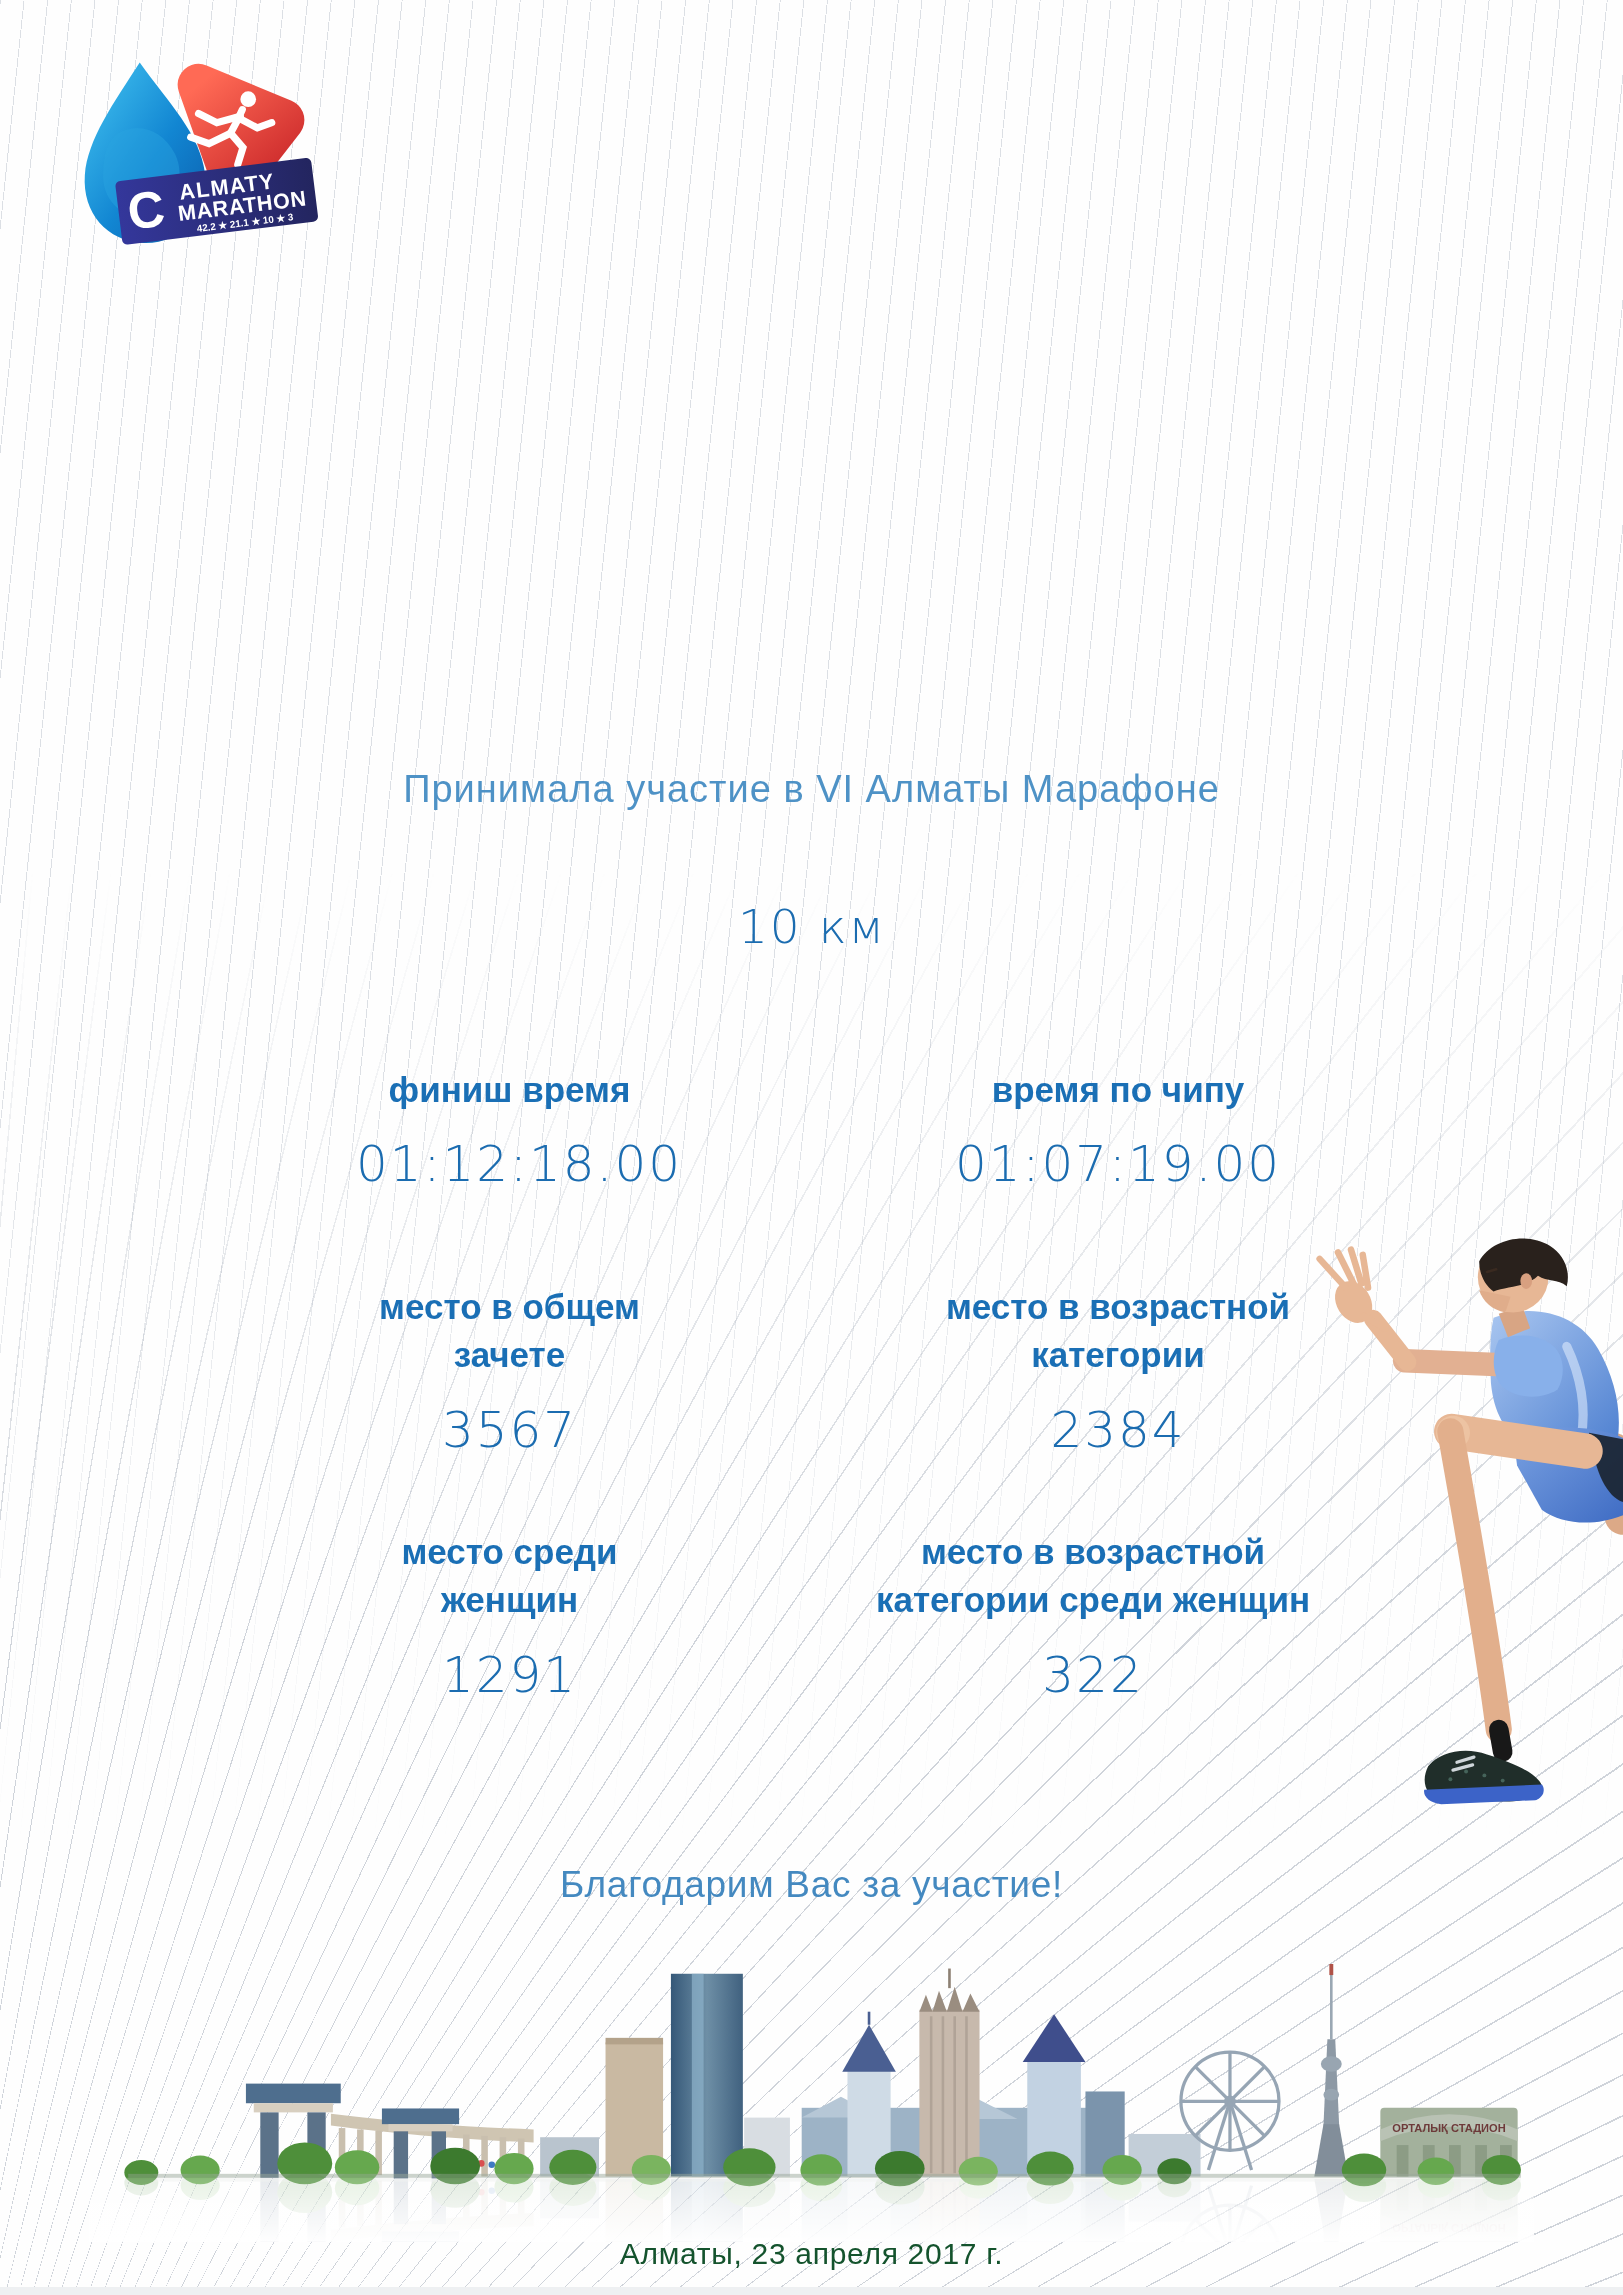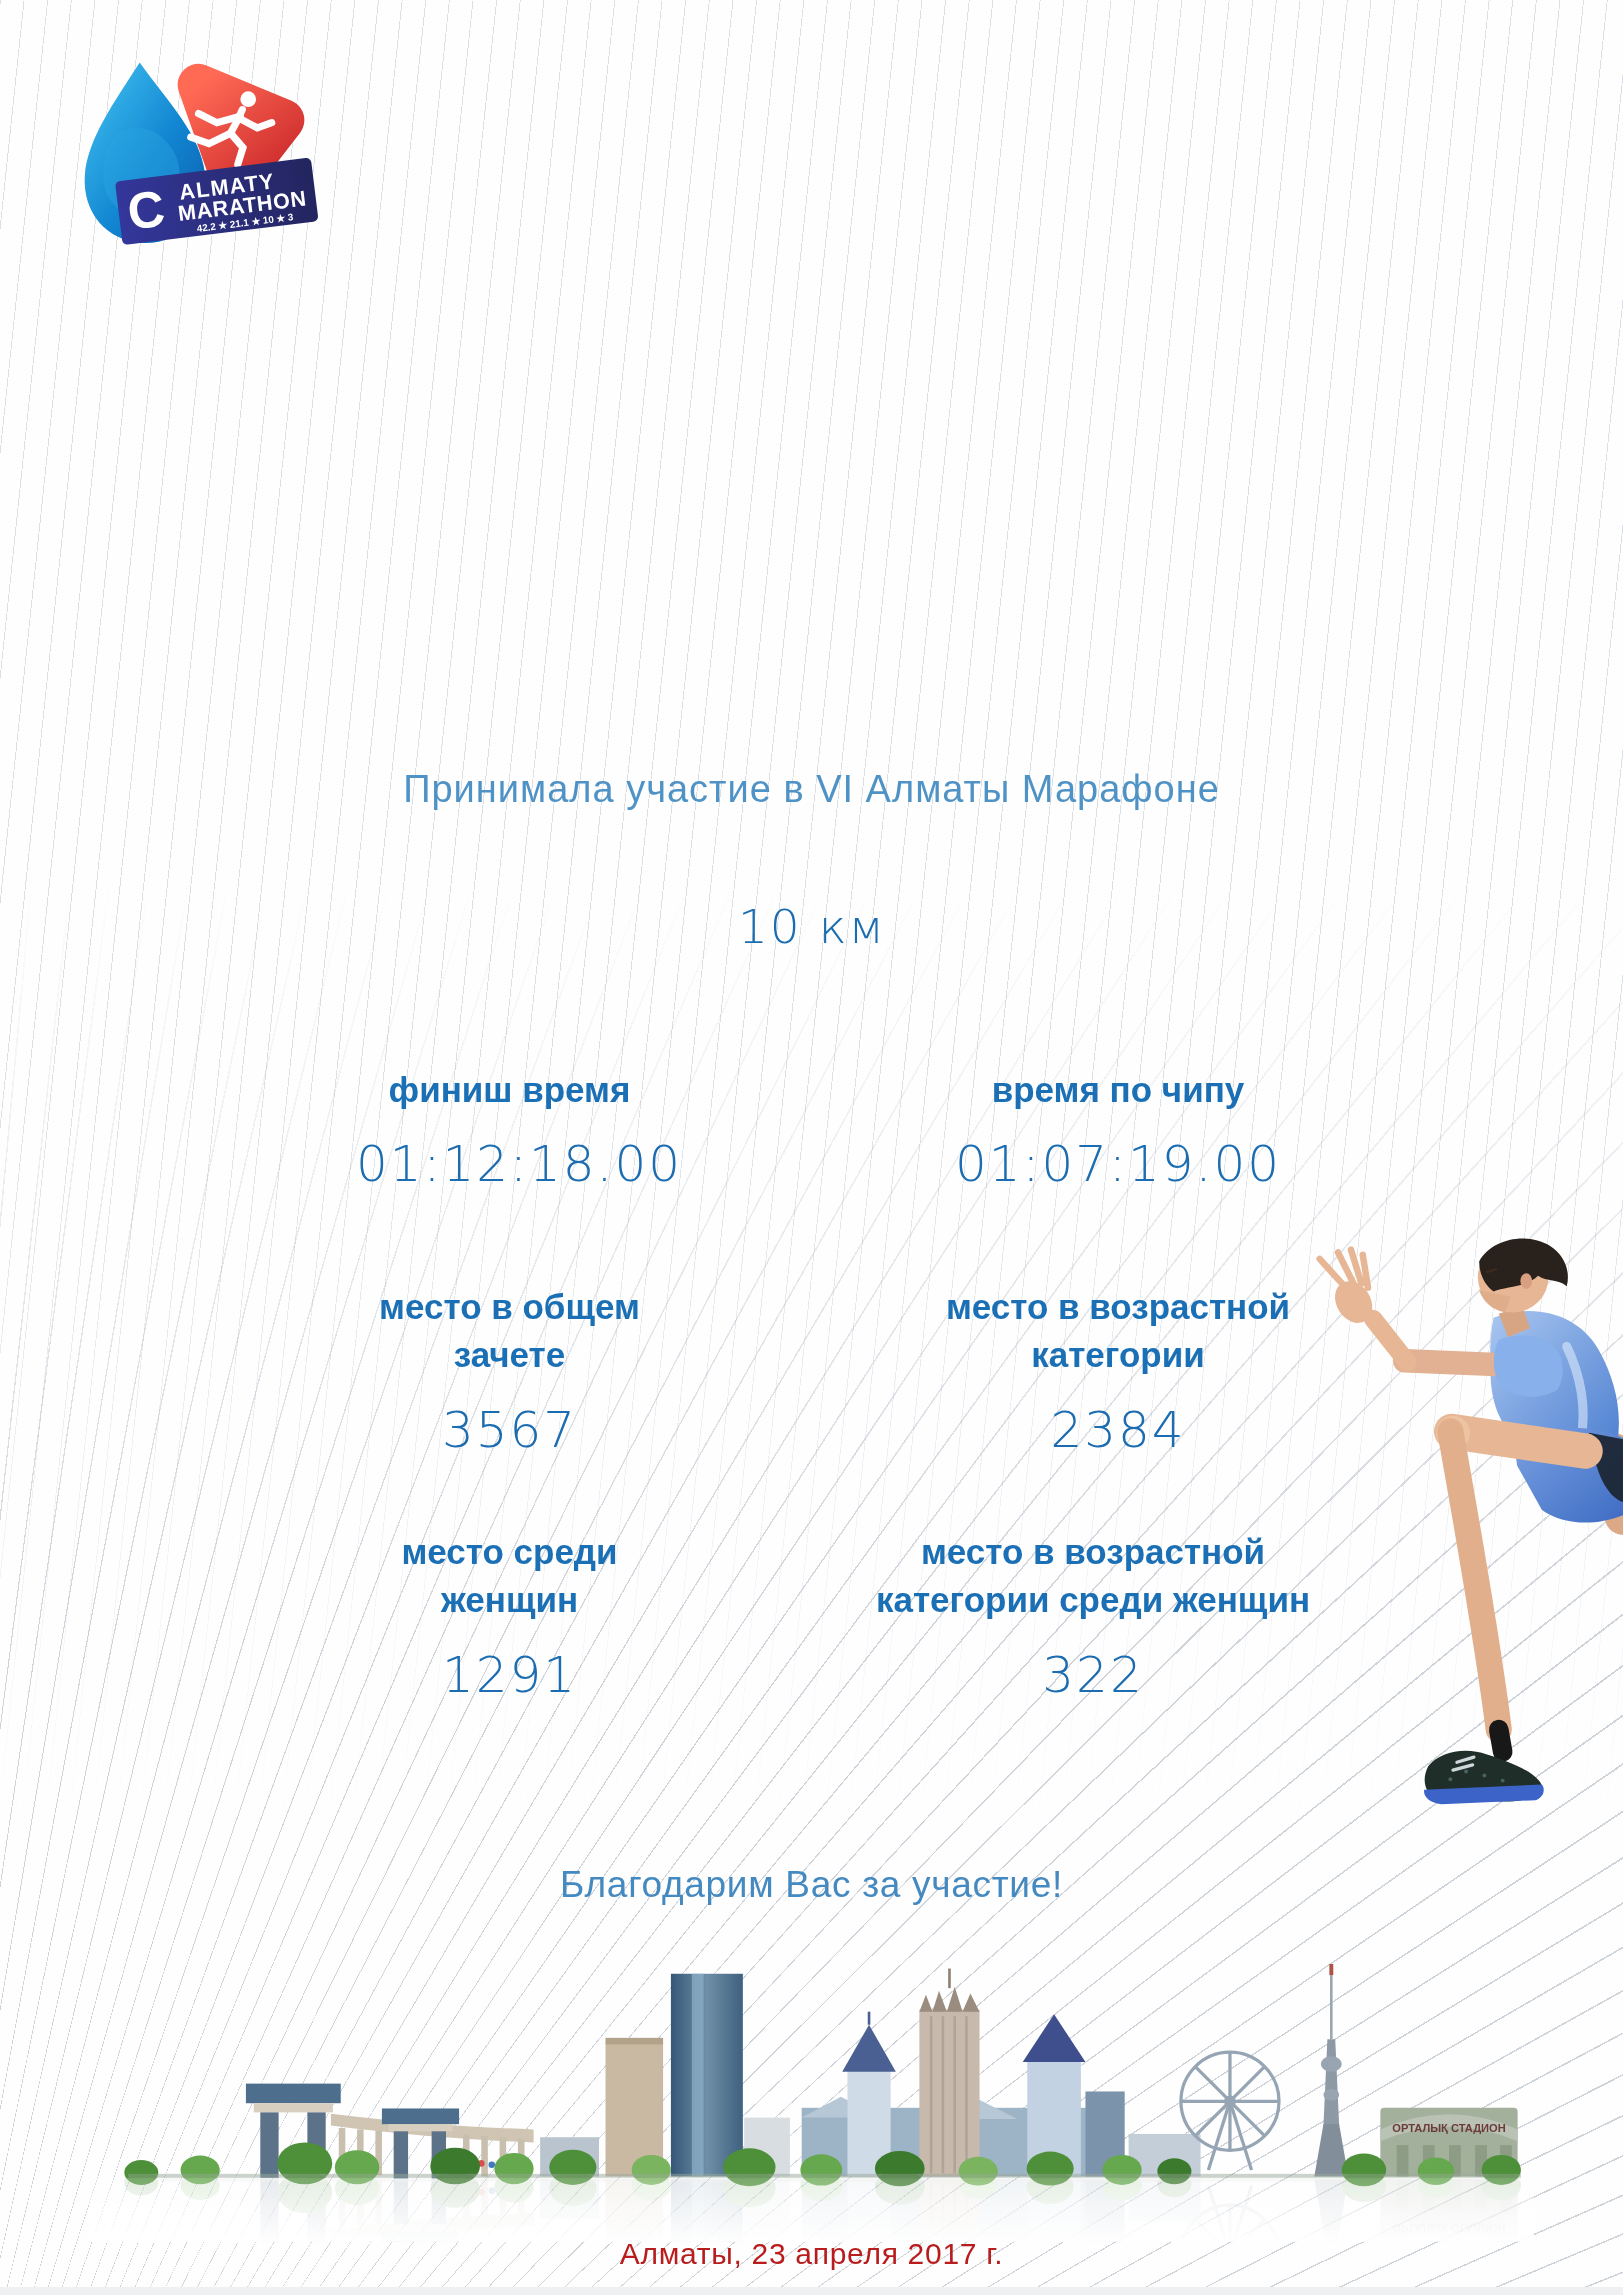--- a/index.html
+++ b/index.html
@@ -75,21 +75,21 @@
   #stat-women          { left:356px;  top:1528px; width:307px; }
   #stat-agecat-women   { left:874px; top:1528px; width:438px; }
   .thanks {
     position:absolute; left:0; top:1864px; width:100%;
     text-align:center; font-size:37px; font-weight:300;
     letter-spacing:0.7px; color:#4489c0;
   }
   .date {
     position:absolute; left:0; top:2237px; width:100%;
     text-align:center; font-size:30px; font-weight:400;
-    letter-spacing:0.7px; color:#b91c1c;
+    letter-spacing:0.7px; color:#14532d;
   }
   .skyline { position:absolute; left:89px; top:1954px; width:1445px; height:288px; }
   .runner  { position:absolute; right:0; top:1235px; width:340px; height:576px; }
   .bottom-strip { position:absolute; left:0; bottom:0; width:100%; height:8.5px; background:#eef0f2; }
 </style>
 </head>
 <body>
 
 <div class="page">
 

